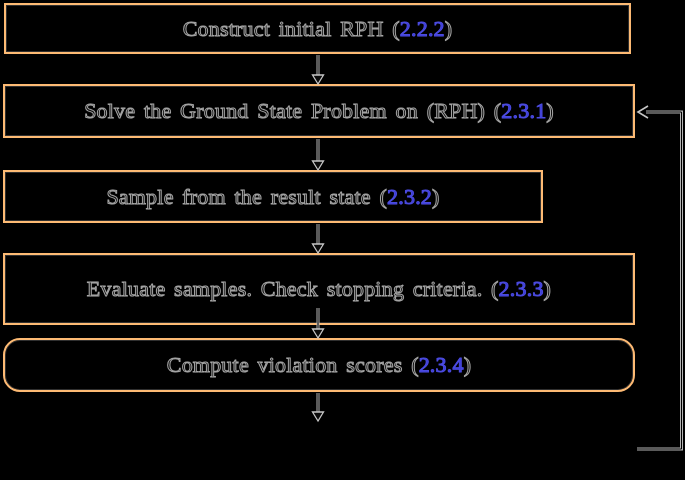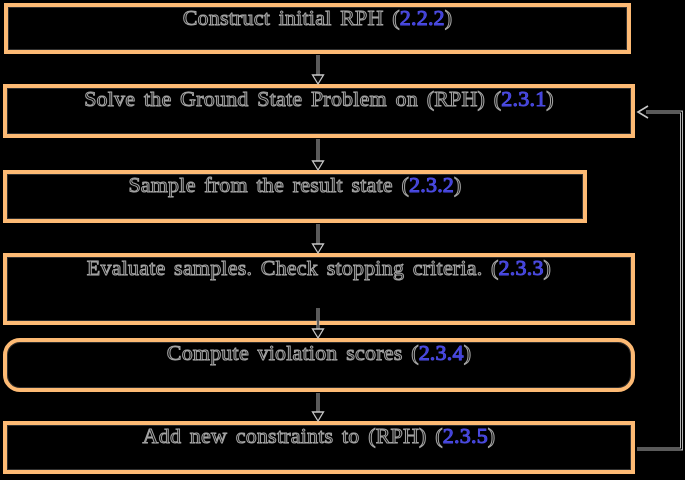--- a/index.html
+++ b/index.html
@@ -12,24 +12,24 @@
     width: 685px;
     height: 480px;
     background: #000000;
     overflow: hidden;
     font-family: "Liberation Serif", "DejaVu Serif", serif;
   }
   .node {
     position: absolute;
     box-sizing: border-box;
     background: #000000;
-    border: 4px solid #fdba74;
+    border: 2px solid #fdba74;
     box-shadow: inset 0 0 0 1px #2f2f2f;
     display: flex;
-    align-items: flex-start;
+    align-items: center;
     justify-content: center;
   }
   .node .label {
     font-size: 22px;
     line-height: 1;
     color: #0a0a0a;
     -webkit-text-stroke: 1px #a3a3a3;
     text-shadow: 0 0 1px rgba(170,170,170,0.55);
     word-spacing: 3px;
     letter-spacing: 0.2px;
@@ -55,35 +55,32 @@
 <div id="canvas">
 
   <div class="node" style="left:4px; top:3px; width:627px; height:51px;">
     <span class="label"><span>Construct initial RPH (</span><a class="ref">2.2.2</a><span>)</span></span>
   </div>
 
   <div class="node" style="left:3px; top:84px; width:632px; height:54px;">
     <span class="label"><span>Solve the Ground State Problem on (RPH) (</span><a class="ref">2.3.1</a><span>)</span></span>
   </div>
 
-  <div class="node" style="left:3px; top:170px; width:584px; height:53px;">
+  <div class="node" style="left:3px; top:170px; width:540px; height:53px;">
     <span class="label"><span>Sample from the result state (</span><a class="ref">2.3.2</a><span>)</span></span>
   </div>
 
   <div class="node" style="left:3px; top:253px; width:632px; height:72px;">
     <span class="label"><span>Evaluate samples. Check stopping criteria. (</span><a class="ref">2.3.3</a><span>)</span></span>
   </div>
 
   <div class="node" style="left:3px; top:338px; width:632px; height:54px;border-radius:17px;">
     <span class="label"><span>Compute violation scores (</span><a class="ref">2.3.4</a><span>)</span></span>
   </div>
 
-  <div class="node" style="left:3px; top:421px; width:632px; height:53px;">
-    <span class="label"><span>Add new constraints to (RPH) (</span><a class="ref">2.3.5</a><span>)</span></span>
-  </div>
 
   <svg id="edges-layer" width="685" height="480" viewBox="0 0 685 480">
 
     <g>
       <path d="M318 55 V76" stroke="#b4b4b4" stroke-width="3" fill="none"></path>
       <path d="M318 55 V76" stroke="#000000" stroke-width="1" fill="none"></path>
       <path d="M318 84 L312.5 75 L323.5 75 Z" fill="#0a0a0a" stroke="#c6c6c6" stroke-width="1.3"></path>
     </g>
     <g>
       <path d="M318 139 V162" stroke="#b4b4b4" stroke-width="3" fill="none"></path>

